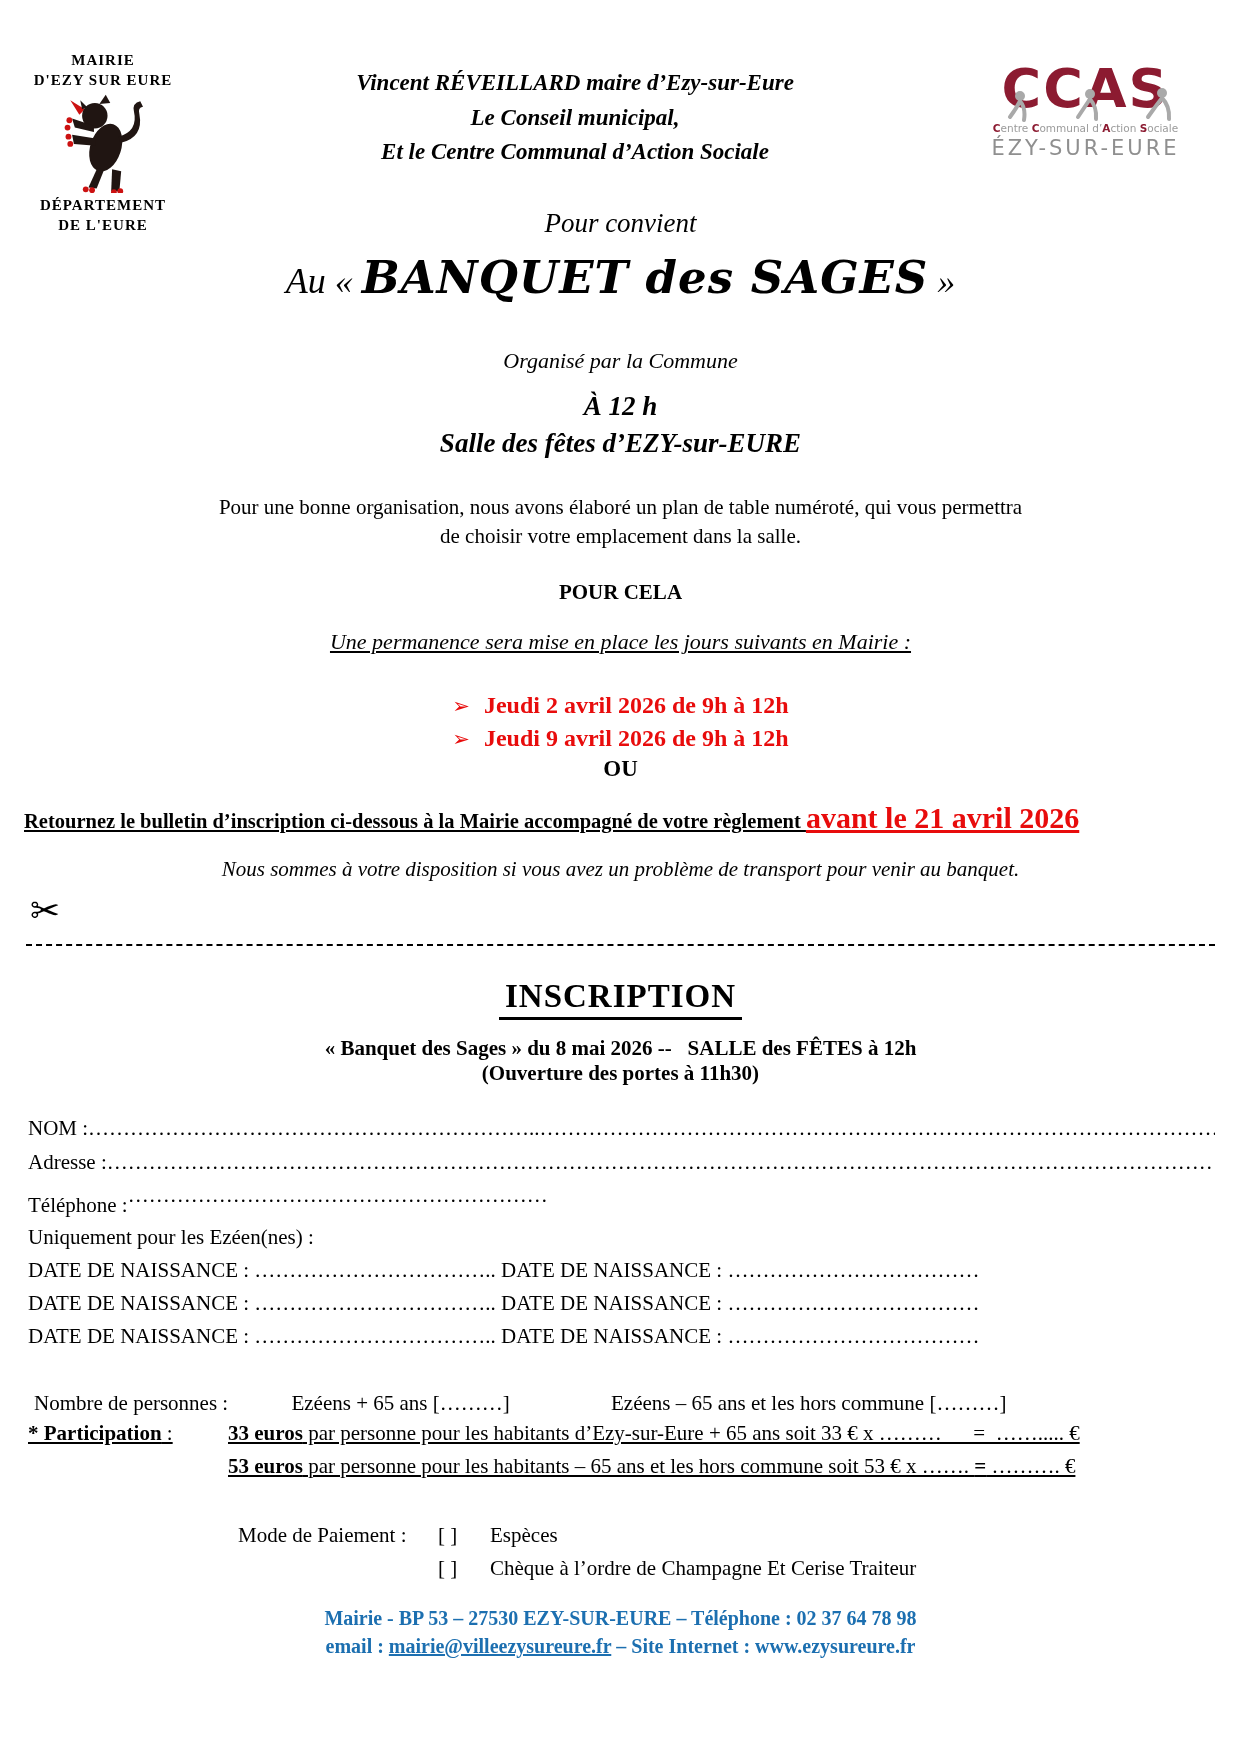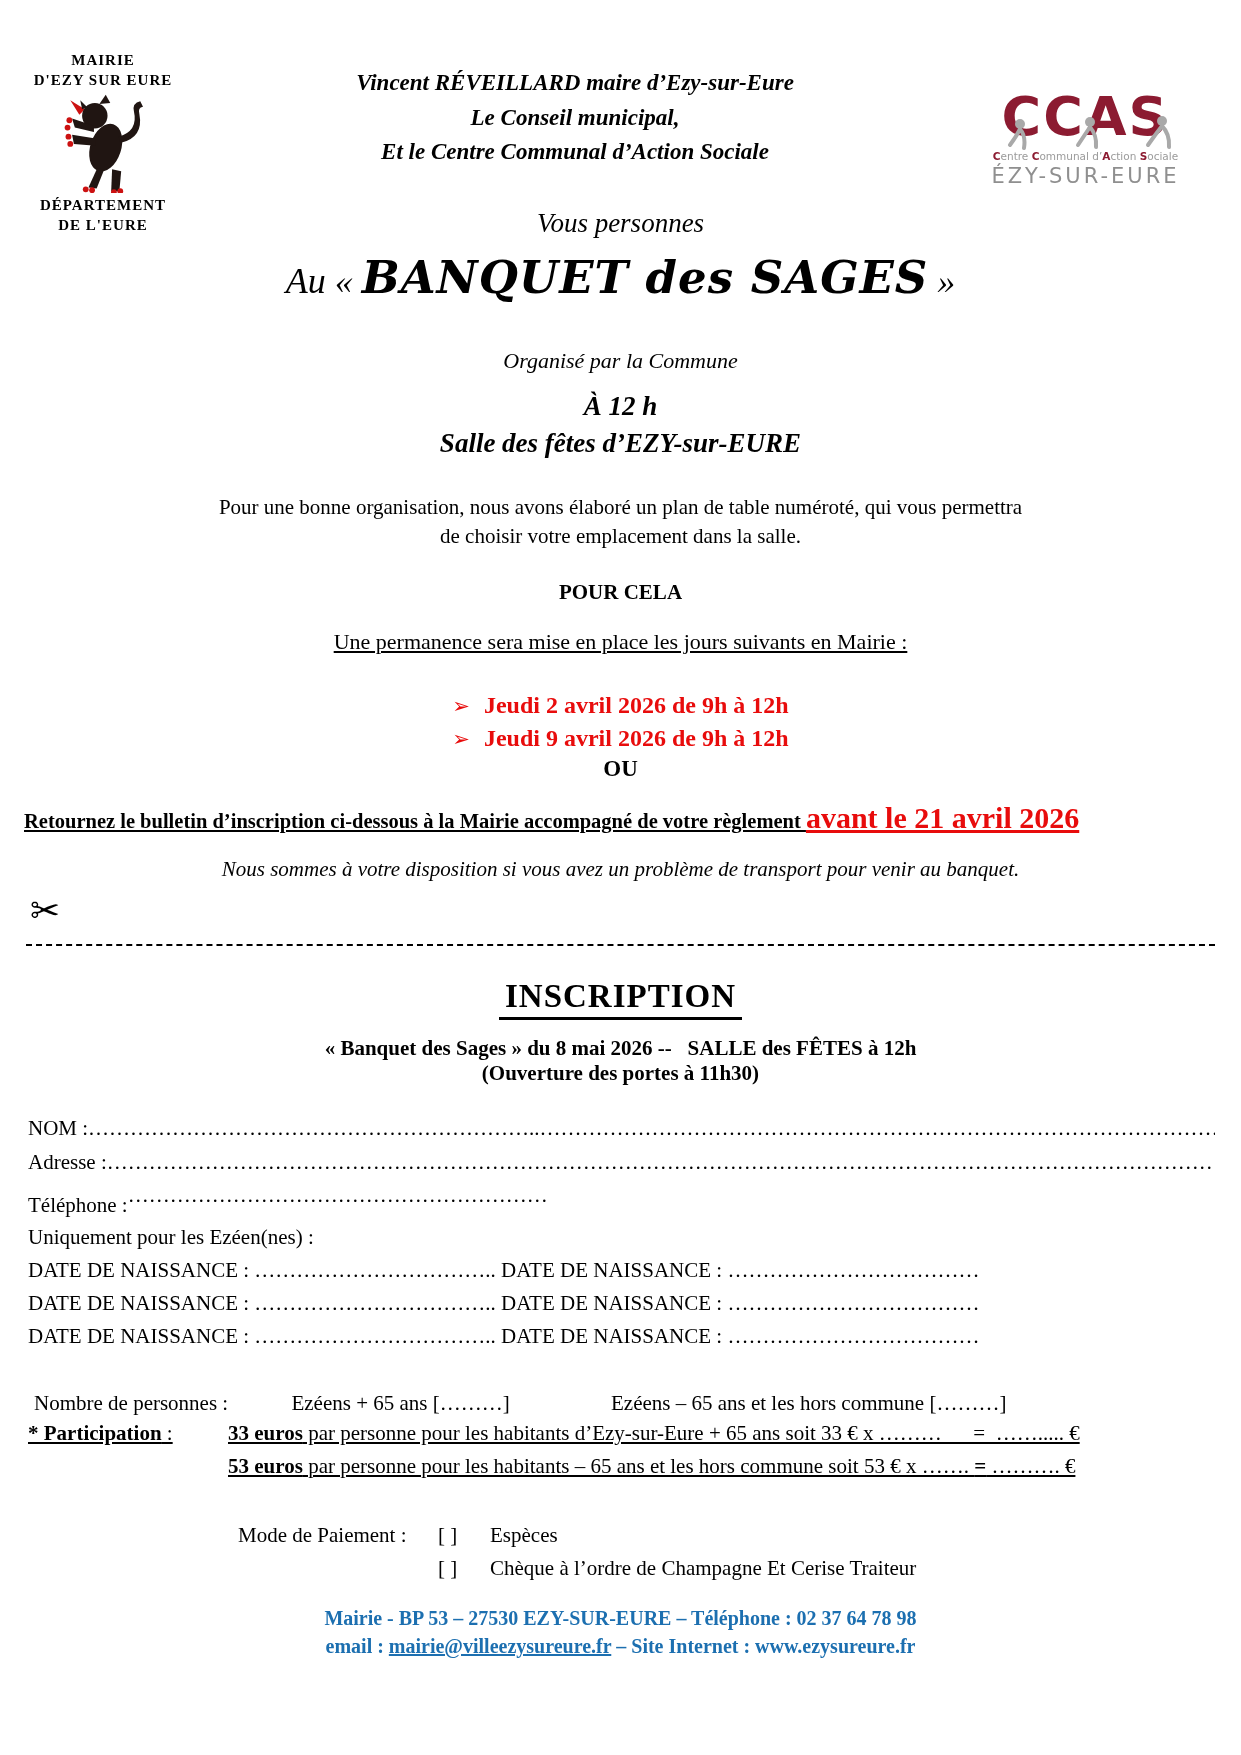--- a/index.html
+++ b/index.html
@@ -11,39 +11,39 @@
   
   .top-row { position:relative; height:208px; }
   .mairie { position:absolute; left:28px; top:50px; width:150px; text-align:center;
             font-weight:bold; font-size:15px; letter-spacing:1px; line-height:1.35; }
   .mairie .lion { display:block; margin:2px auto; }
   .header-center { position:absolute; left:255px; top:66px; width:640px; text-align:center;
                    font-style:italic; font-weight:bold; font-size:23px; line-height:1.5; }
   .ccas { position:absolute; right:48px; top:62px; width:215px; text-align:center;
           font-family:"DejaVu Sans", sans-serif; }
   .ccas-acronym { font-weight:bold; font-size:54px; line-height:1.0; color:#8c1b31;
-                  letter-spacing:2px; position:relative;margin-top:28px; }
+                  letter-spacing:2px; position:relative; }
   .ccas-runners { position:absolute; left:8px; bottom:-6px; width:200px; height:34px; }
   .ccas-sub { font-size:10.5px; color:#9b9b9b; margin-top:6px; white-space:nowrap; }
   .ccas-sub .m { color:#8c1b31; font-weight:bold; }
   .ccas-city { font-size:21px; color:#8f8f8f; letter-spacing:3px; margin-top:2px; }
   
   .center { text-align:center; }
   .vous { font-style:italic; font-size:27px; margin-top:0px; }
   .title-line { margin-top:12px; white-space:nowrap; }
   .title-au { font-style:italic; font-size:36px;text-align:center; }
   .title-main { font-family:"DejaVu Serif", serif; font-style:italic; font-weight:bold;
                 font-size:45px; letter-spacing:1px; }
   .organise { font-style:italic; font-size:22px; margin-top:44px; }
   .event-line { font-style:italic; font-weight:bold; font-size:27px; line-height:1.38; }
   .event-block { margin-top:14px; }
   .intro { font-size:21px; line-height:1.42; margin-top:30px; }
   .pour-cela { font-weight:bold; font-size:21px; margin-top:28px; }
   .permanence-heading { font-size:22px; margin-top:24px; }
-  .permanence-heading span { text-decoration:underline; }
+  .permanence-heading span { text-decoration:underline;font-style:italic; }
   .slots { margin-top:34px; }
   .slot-line { color:#e80c0c; font-weight:bold; font-size:24px; line-height:1.38; }
   .slot-line .bullet { font-family:"DejaVu Sans", sans-serif; margin-right:14px; font-size:21px; }
   .ou { font-weight:bold; font-size:23px; line-height:1.2; }
   .retour { margin-top:18px; white-space:nowrap; padding-left:24px; text-align:left; }
   .retour .black { font-weight:bold; font-size:20.5px; text-decoration:underline; }
   .retour .red { color:#e80c0c; font-weight:bold; font-size:30px; text-decoration:underline; }
   .transport { font-style:italic; font-size:21px; margin-top:22px; }
   
   .cut { position:relative; margin-top:6px; height:80px; }
@@ -137,21 +137,21 @@
             <circle cx="176" cy="5" r="5" fill="#a9a9a9" stroke="none"></circle>
             <path d="M176 10 q-7 9 -14 19 M176 10 q8 8 7 21"></path>
           </g>
         </svg>
       </div>
       <div class="ccas-sub"><span class="m">C</span><span>entre </span><span class="m">C</span><span>ommunal d’</span><span class="m">A</span><span>ction </span><span class="m">S</span><span>ociale</span></div>
       <div class="ccas-city">ÉZY-SUR-EURE</div>
     </div>
   </div>
 
-  <div class="center vous">Vous personnes</div>
+  <div class="center vous">Pour convient</div>
 
   <div class="center title-line">
     <span class="title-au">Au « </span><span class="title-main">BANQUET des SAGES</span><span class="title-au"> »</span>
   </div>
 
   <div class="center organise">Organisé par la Commune</div>
 
   <div class="center event-block">
     <div class="event-line">À 12 h</div>
     <div class="event-line">Salle des fêtes d’EZY-sur-EURE</div>

